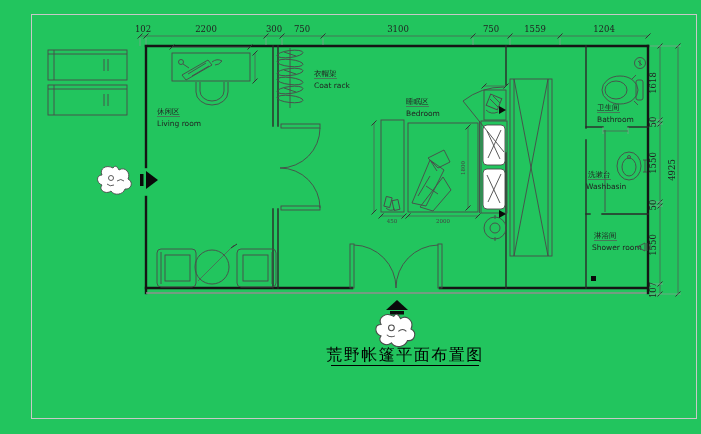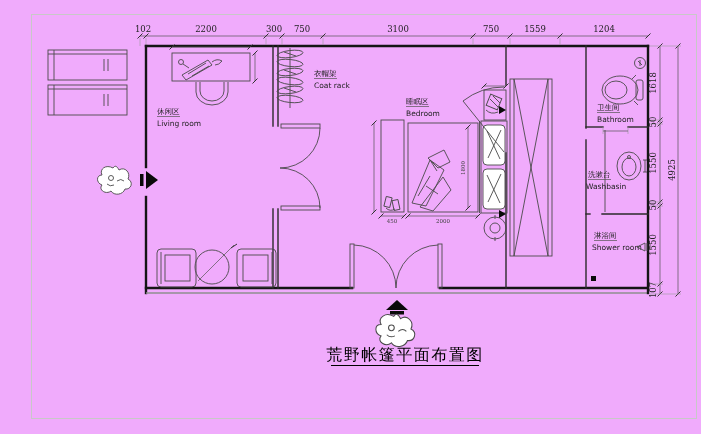--- a/index.html
+++ b/index.html
@@ -1,16 +1,16 @@
 <!DOCTYPE html>
 <html><head>
 <meta charset="utf-8">
 <style>
   html,body{margin:0;padding:0;background:#ffffff;}
-  .canvas-wrap{position:relative;width:701px;height:434px;background:#f0abfc;overflow:hidden;
+  .canvas-wrap{position:relative;width:701px;height:434px;background:#22c55e;overflow:hidden;
     font-family:"DejaVu Serif", serif;}
   svg{display:block}
   text{fill:#222;}
   .dim-t{font-size:8.5px;}
   .dim-s{font-size:5.5px;fill:#444;}
   .lbl-zh{font-size:7.5px;font-family:"DejaVu Sans",sans-serif;}
   .lbl-en{font-size:7.5px;font-family:"DejaVu Sans",sans-serif;}
   .title-t{font-size:16px;letter-spacing:1.5px;fill:#000;}
   .wall{stroke:#151515;stroke-width:2.4;fill:none;stroke-linecap:square;}
   .wall2{stroke:#2a2a2a;stroke-width:1.4;fill:none;stroke-linecap:square;}

